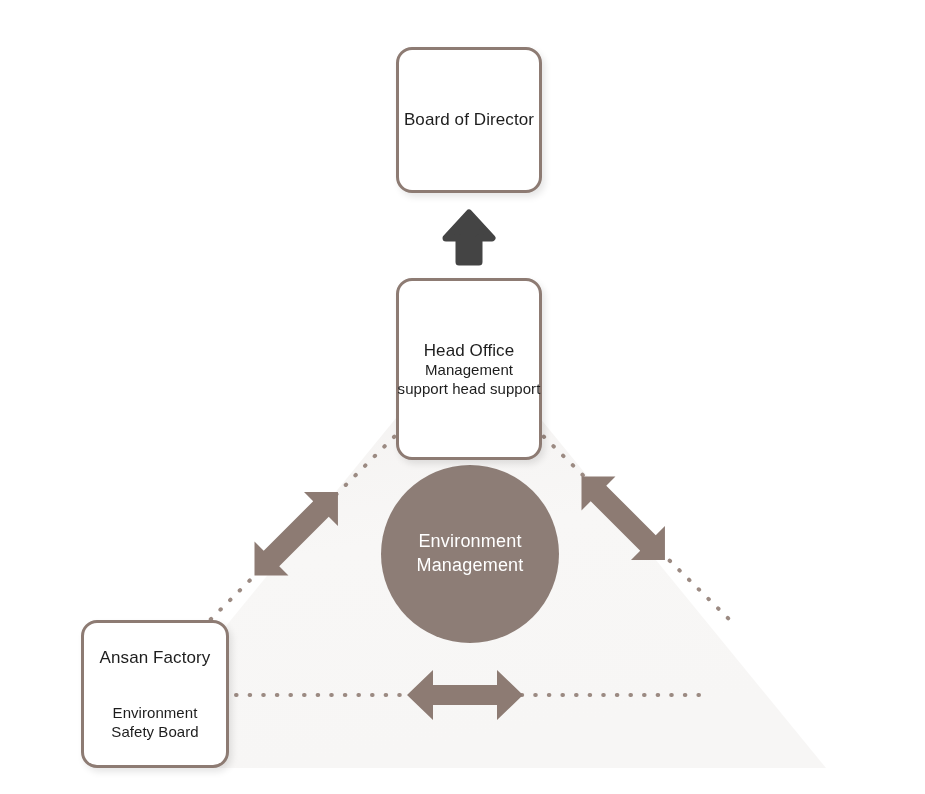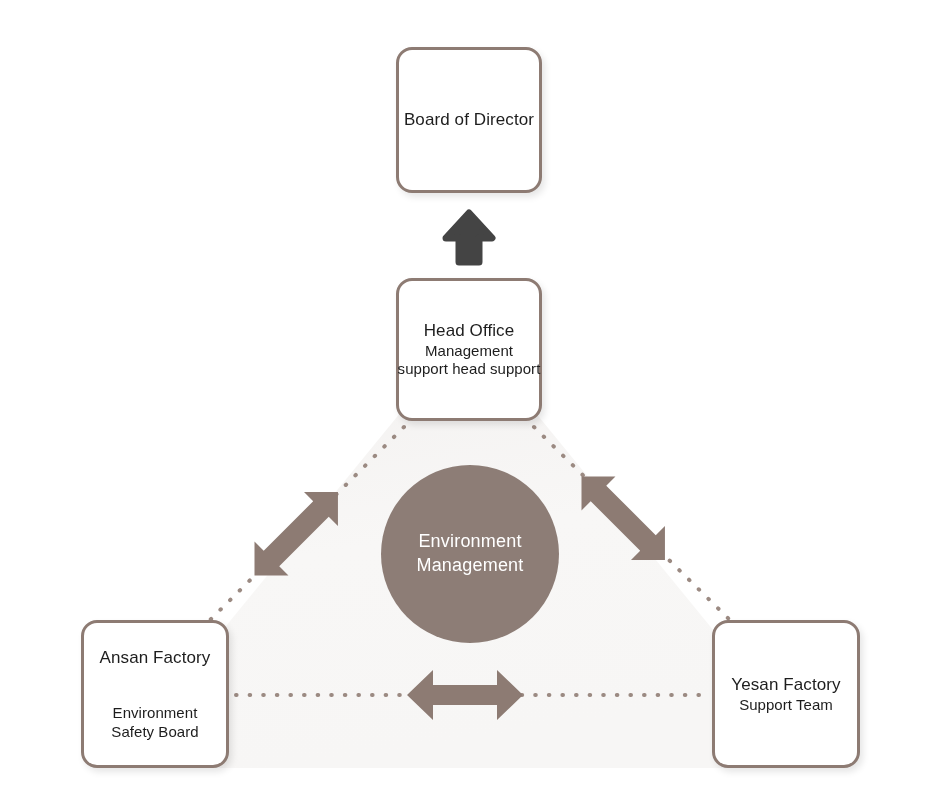--- a/index.html
+++ b/index.html
@@ -64,21 +64,21 @@
   #node-board {
     left: 396px;
     top: 47px;
     width: 146px;
     height: 146px;
   }
   #node-head {
     left: 396px;
     top: 278px;
     width: 146px;
-    height: 143px;
+    height: 182px;
     justify-content: center;
   }
   #node-ansan {
     left: 81px;
     top: 620px;
     width: 148px;
     height: 148px;
     gap: 36px;
   }
   #node-yesan {
@@ -161,26 +161,20 @@
   </div>
 
   <div class="node-box" id="node-ansan">
     <span class="node-title">Ansan Factory</span>
     <span class="node-sub">
       <span class="l">Environment</span>
       <span class="l">Safety Board</span>
     </span>
   </div>
 
-  <div class="node-box" id="node-yesan">
-    <span class="node-title">Yesan Factory</span>
-    <span class="node-sub">
-      <span class="l">Support Team</span>
-    </span>
-  </div>
 
   <div id="center-circle">
     <span class="c-line">Environment</span>
     <span class="c-line">Management</span>
   </div>
 
   <svg id="arrow-layer" viewBox="0 0 925 794" width="925" height="794" xmlns="http://www.w3.org/2000/svg">
 
     <g class="hit">
       <path d="M469,213 L492,238 L479,238 L479,262 L459,262 L459,238 L446,238 Z" fill="#444444" stroke="#444444" stroke-width="7" stroke-linejoin="round"></path>

